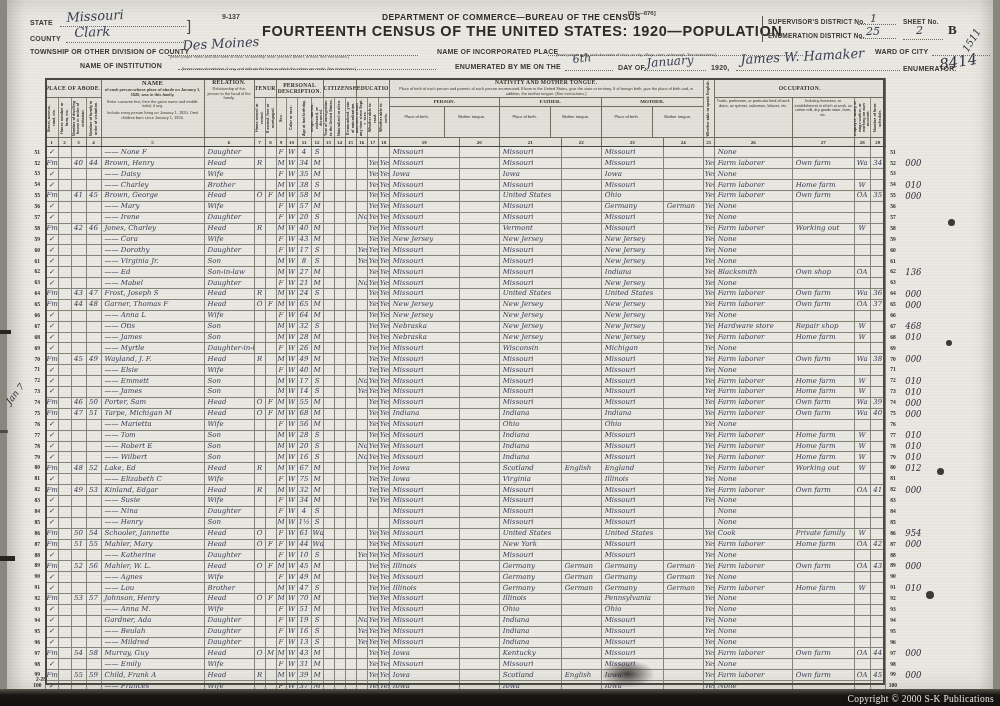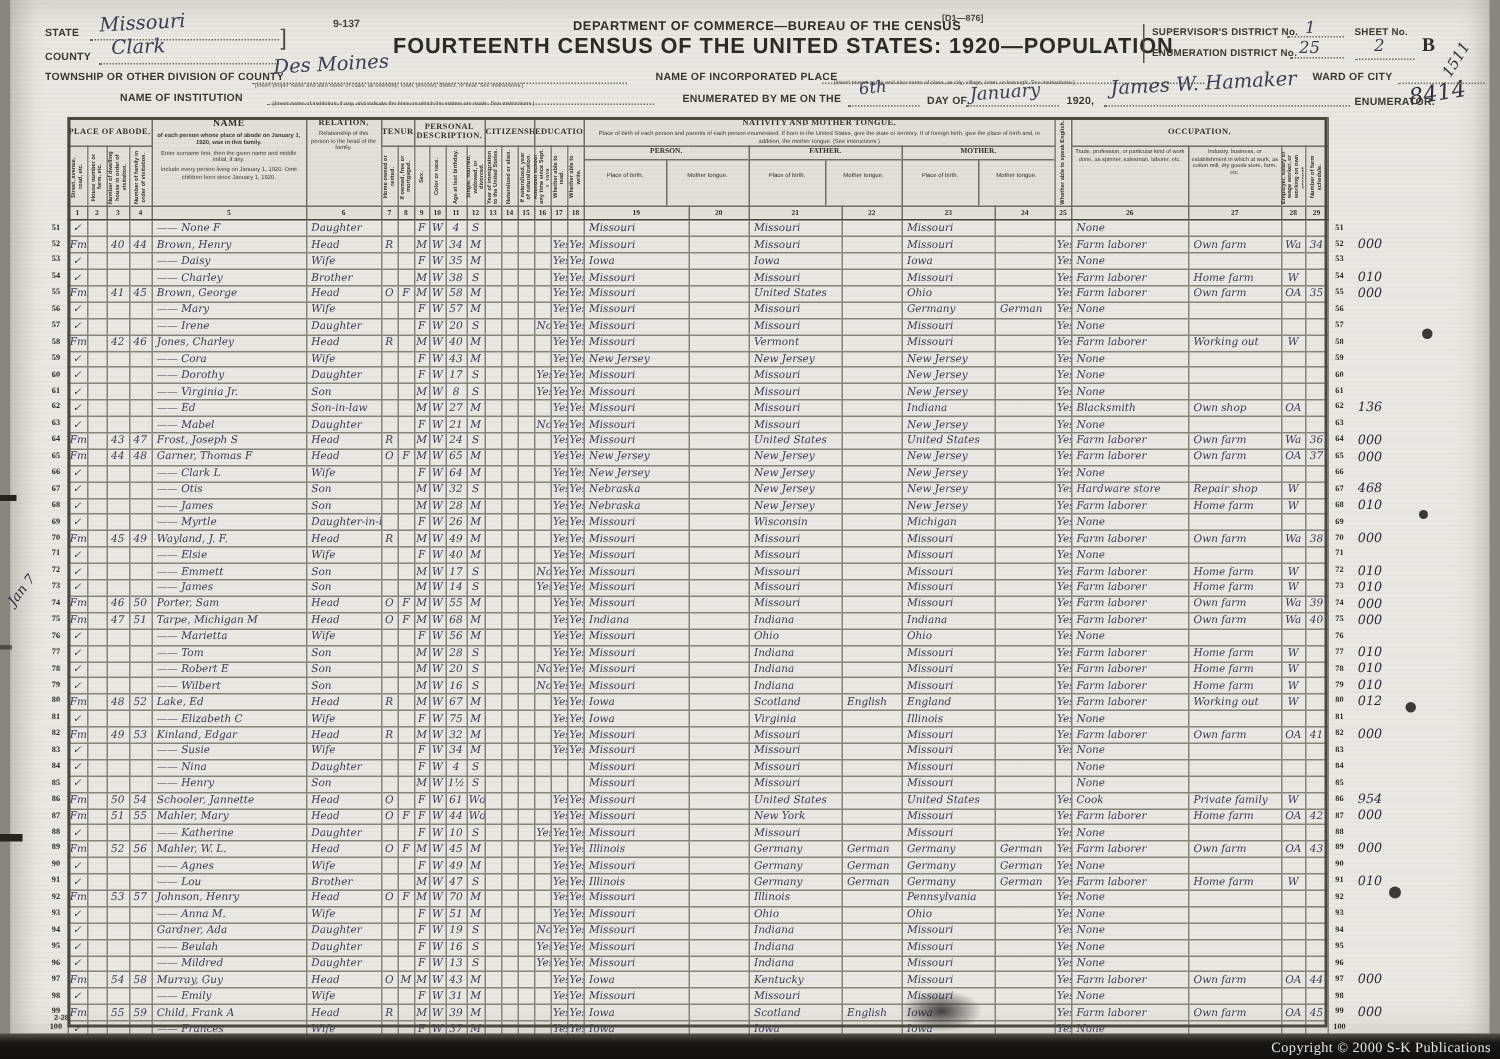--- a/index.html
+++ b/index.html
@@ -778,21 +778,21 @@
           <td data-name="cell-farm-schedule-number">37</td>
           <td data-name="cell-line-number-right">65</td>
           <td data-name="cell-margin-note">000</td>
         </tr>
         <tr data-name="table-row">
           <td data-name="cell-line-number-left">66</td>
           <td data-name="cell-street">✓</td>
           <td data-name="cell-house-number"></td>
           <td data-name="cell-dwelling-number"></td>
           <td data-name="cell-family-number"></td>
-          <td data-name="cell-name">—— Clark L</td>
+          <td data-name="cell-name">—— Anna L</td>
           <td data-name="cell-relation">Wife</td>
           <td data-name="cell-home-owned-or-rented"></td>
           <td data-name="cell-owned-free-or-mortgaged"></td>
           <td data-name="cell-sex">F</td>
           <td data-name="cell-color-or-race">W</td>
           <td data-name="cell-age">64</td>
           <td data-name="cell-marital-status">M</td>
           <td data-name="cell-year-of-immigration"></td>
           <td data-name="cell-naturalized-or-alien"></td>
           <td data-name="cell-year-of-naturalization"></td>

